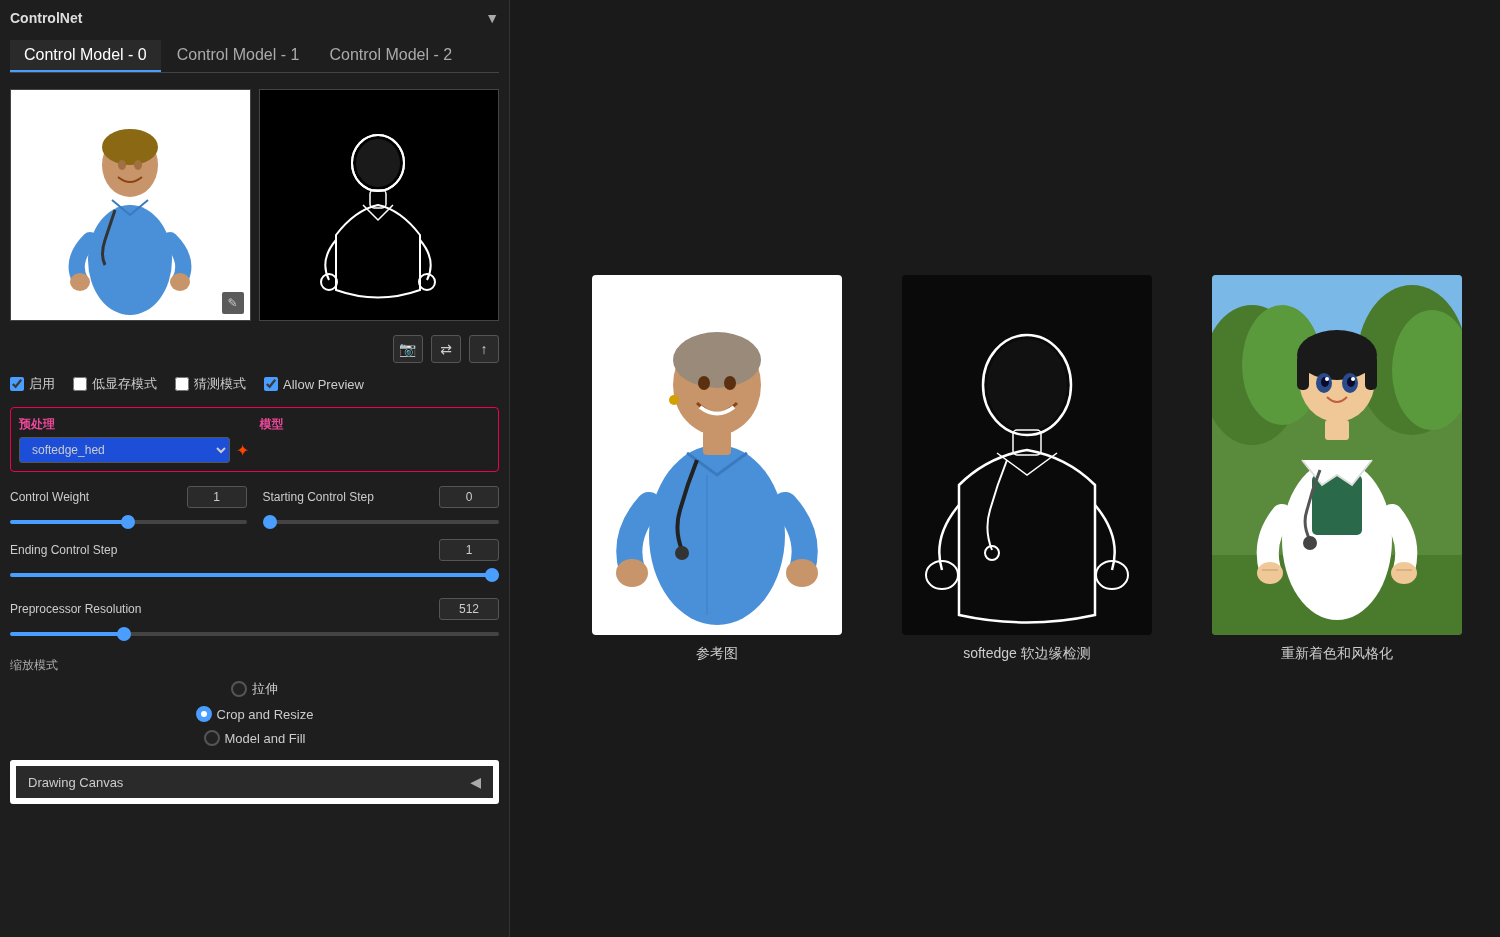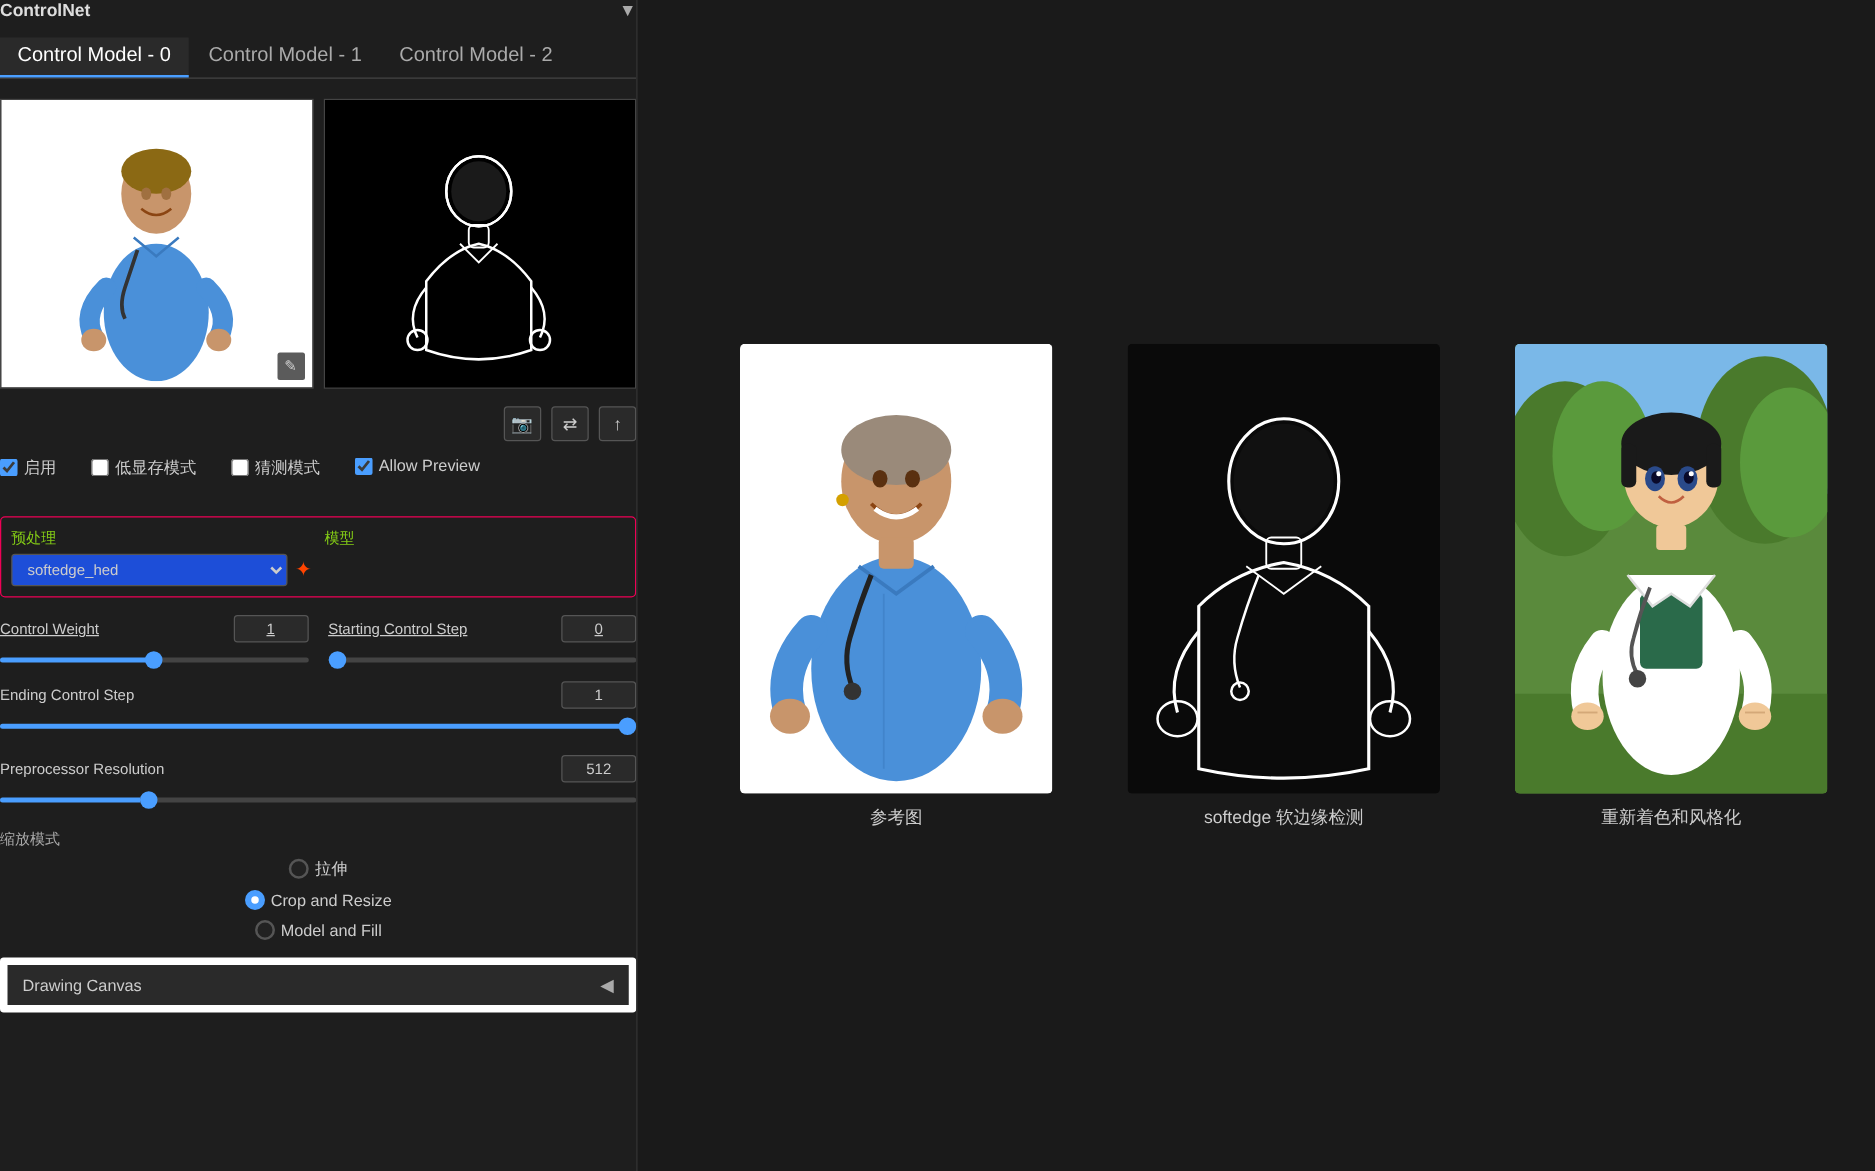--- a/index.html
+++ b/index.html
@@ -12,20 +12,21 @@
       height: 937px;
       overflow: hidden;
       display: flex;
     }
 
     
     .left-panel {
       width: 510px;
       min-width: 510px;
       background: #1e1e1e;
+      padding: 10px;
       display: flex;
       flex-direction: column;
       gap: 8px;
       border-right: 1px solid #333;
       overflow-y: auto;
     }
 
     .panel-header {
       display: flex;
       align-items: center;
@@ -154,23 +155,23 @@
       display: flex;
       align-items: center;
       justify-content: center;
       font-size: 14px;
       border-radius: 3px;
     }
 
     
     .checkbox-row {
       display: flex;
-      align-items: flex-start;
-      gap: 28px;
-      margin-bottom: 22px;
+      align-items: center;
+      gap: 18px;
+      margin-bottom: 6px;
     }
     .checkbox-item {
       display: flex;
       align-items: center;
       gap: 5px;
       cursor: pointer;
     }
     .checkbox-item input[type=checkbox] {
       accent-color: #4a9eff;
       width: 14px;
@@ -190,22 +191,23 @@
     }
     .model-row {
       display: flex;
       gap: 10px;
     }
     .model-col {
       flex: 1;
     }
     .model-col-label {
       font-size: 12px;
-      color: #84cc16;
+      color: #ec4899;
       margin-bottom: 4px;
+      font-weight: bold;
     }
     .model-select-row {
       display: flex;
       align-items: center;
       gap: 6px;
     }
     .model-select {
       flex: 1;
       background: #1d4ed8;
       border: 1px solid #555;
@@ -254,21 +256,20 @@
       display: flex;
       align-items: center;
       justify-content: space-between;
       margin-bottom: 4px;
     }
     .two-col-slider {
       display: flex;
       gap: 16px;
       align-items: flex-end;
       margin-bottom: 4px;
-      text-decoration: underline;
     }
     .two-col-slider .col {
       flex: 1;
     }
     input[type=range] {
       width: 100%;
       height: 4px;
       accent-color: #4a9eff;
       cursor: pointer;
       background: linear-gradient(to right, #4a9eff 0%, #4a9eff 50%, #444 50%, #444 100%);

